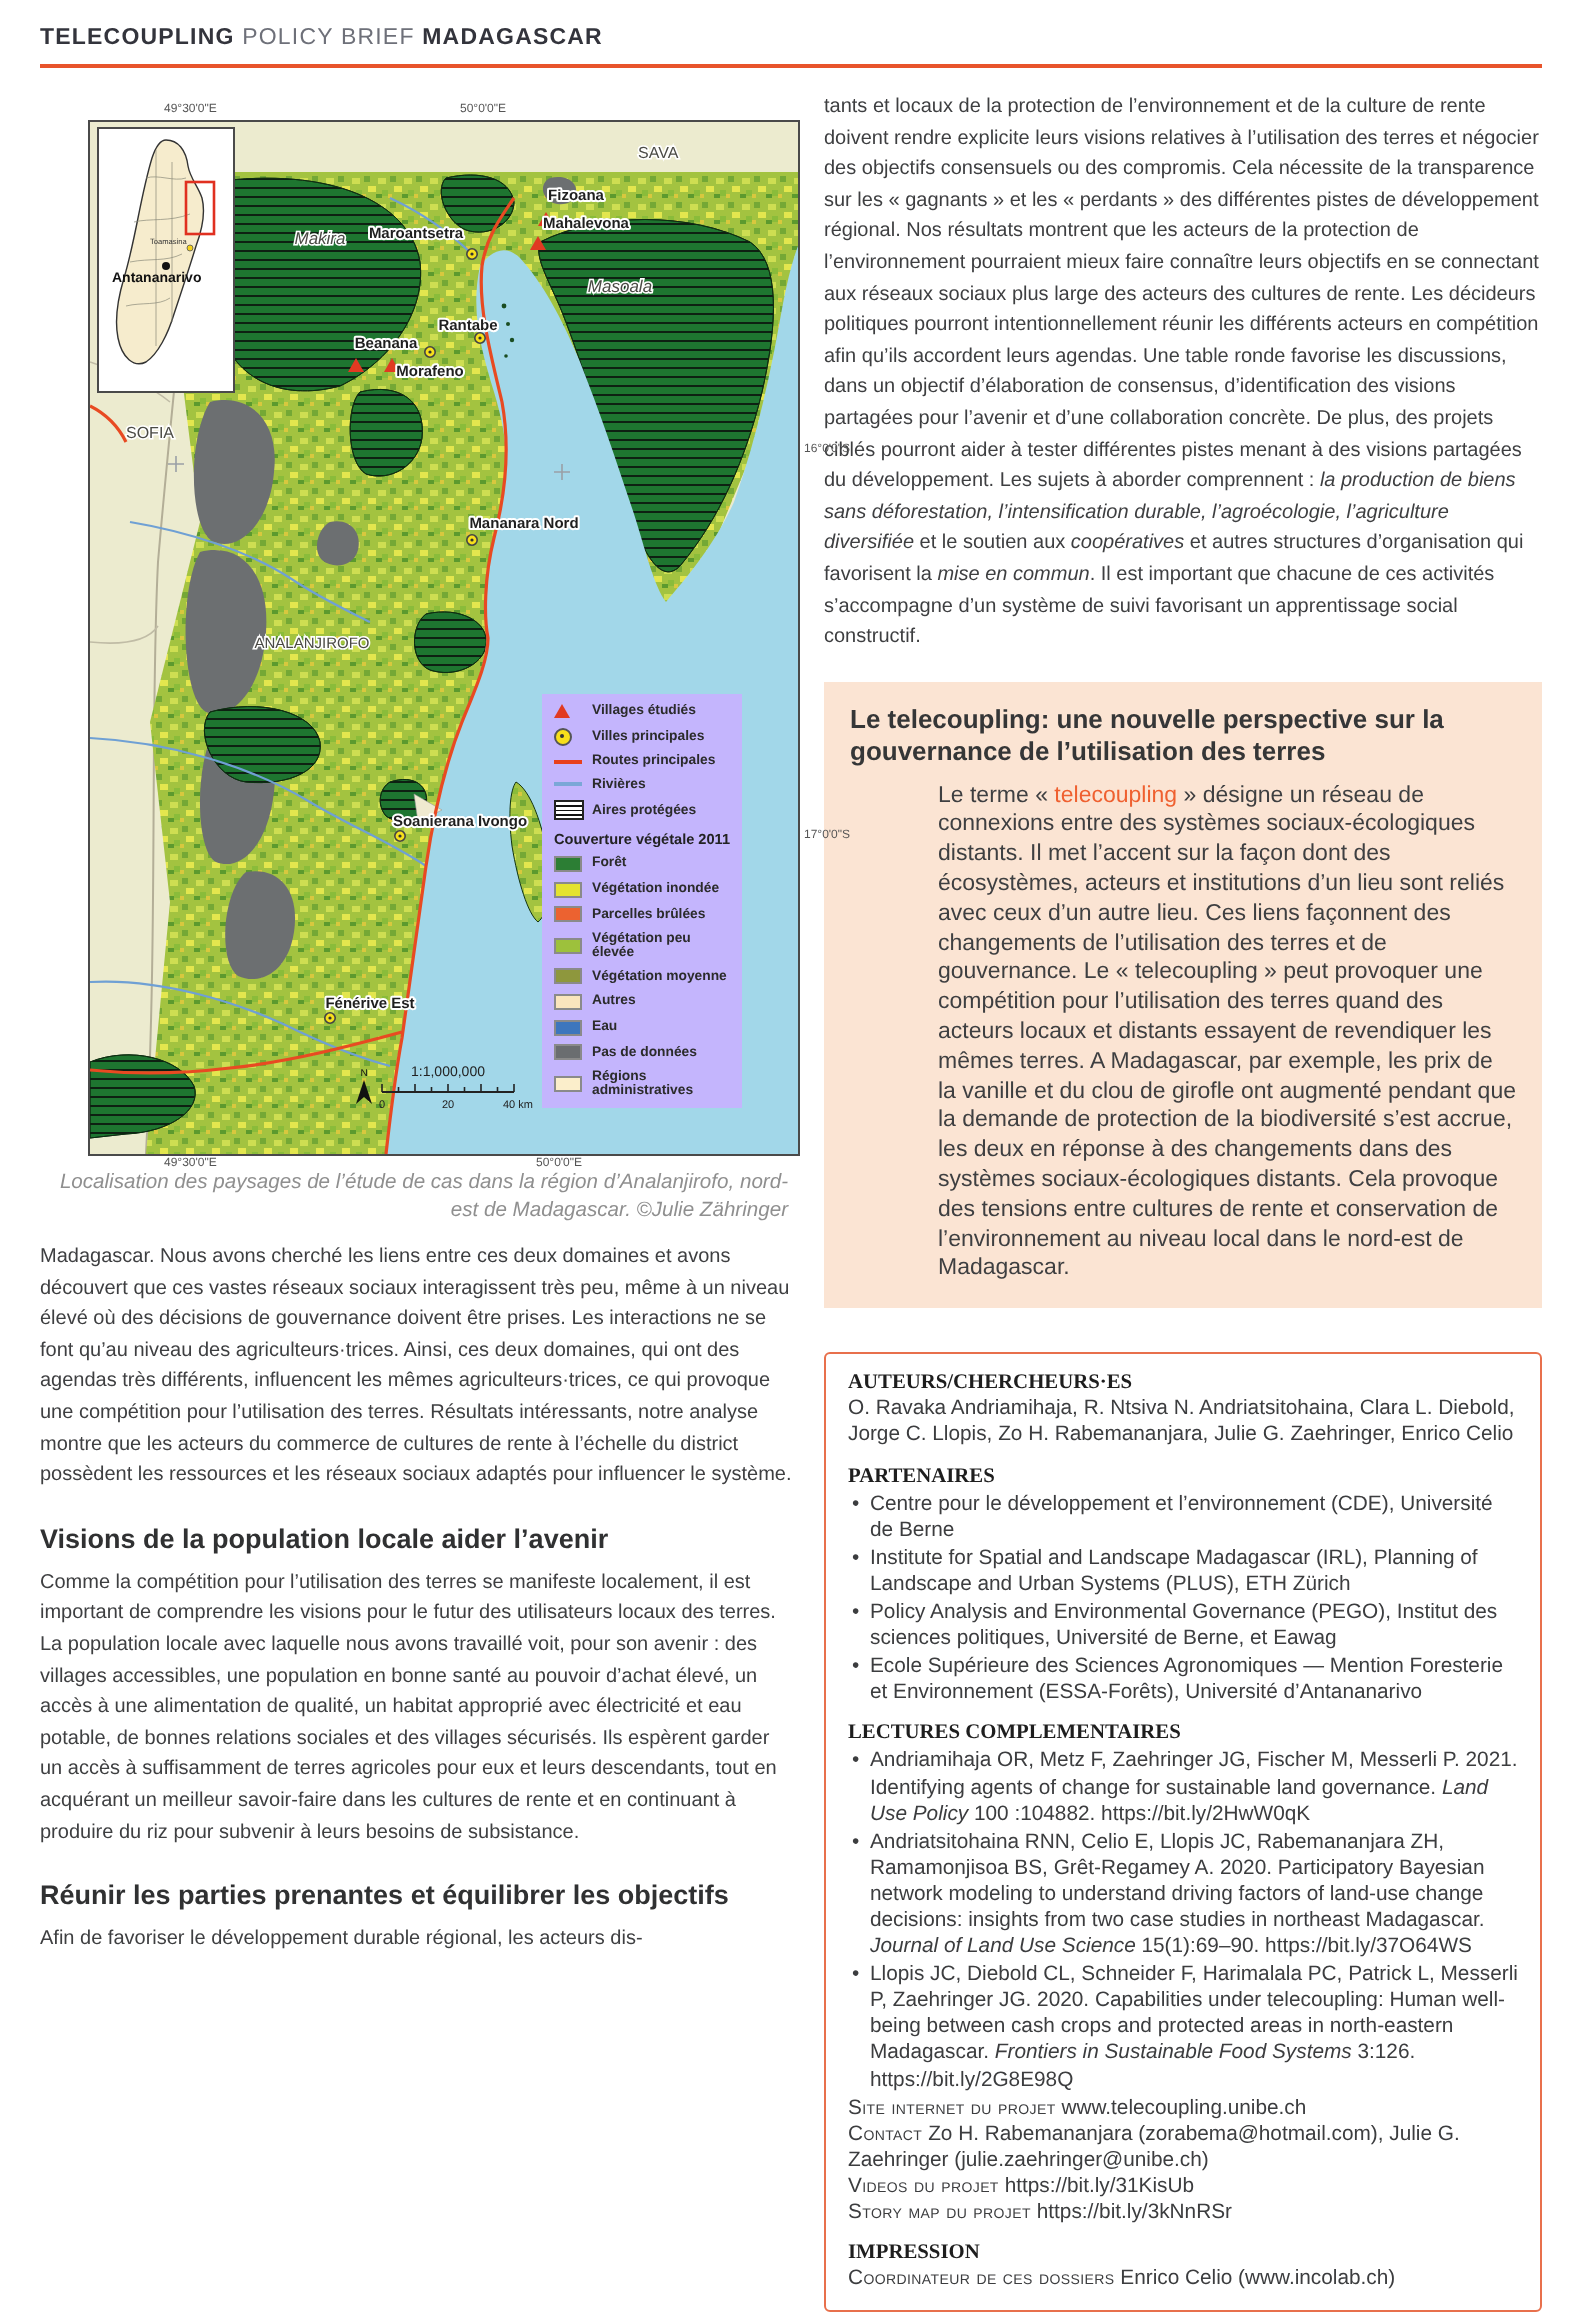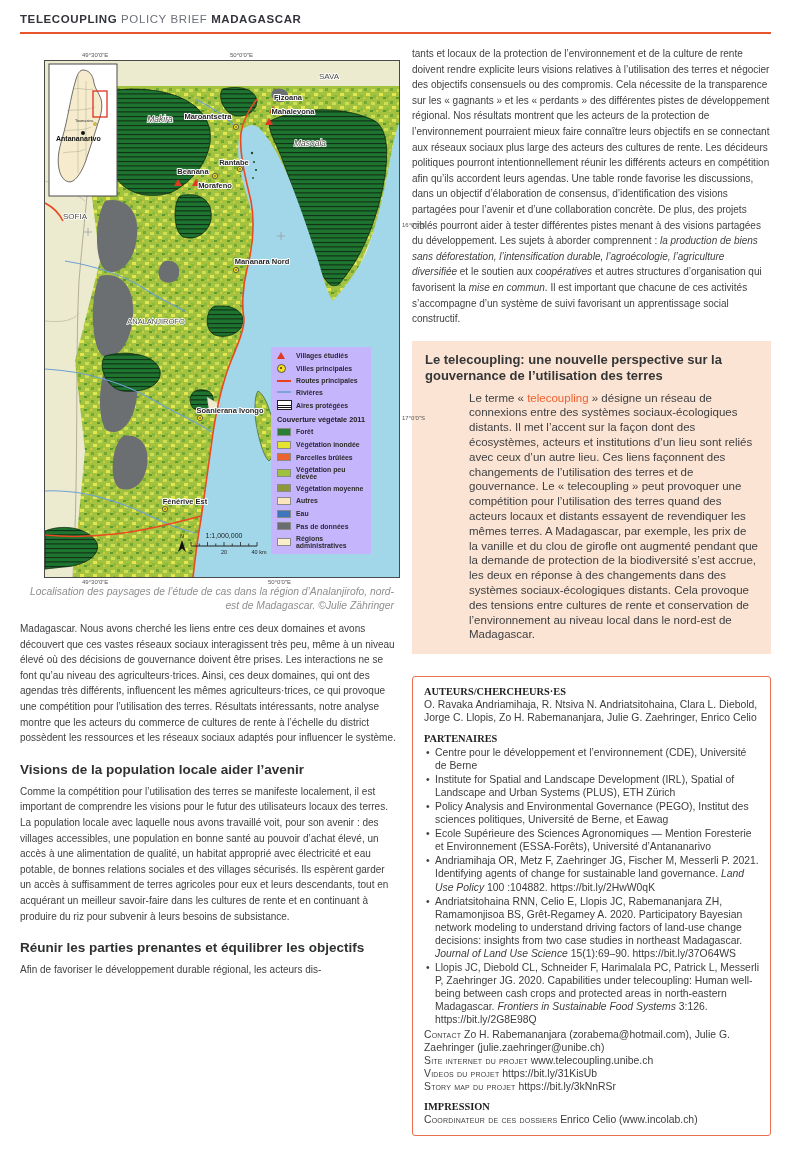--- a/index.html
+++ b/index.html
@@ -347,33 +347,34 @@
         <div class="txt"><span>Le terme « </span><span class="term-orange">telecoupling</span><span> » désigne un réseau de connexions entre des systèmes sociaux-écologiques distants. Il met l’accent sur la façon dont des écosystèmes, acteurs et institutions d’un lieu sont reliés avec ceux d’un autre lieu. Ces liens façonnent des changements de l’utilisation des terres et de gouvernance. Le « telecoupling » peut provoquer une compétition pour l’utilisation des terres quand des acteurs locaux et distants essayent de revendiquer les mêmes terres. A Madagascar, par exemple, les prix de la vanille et du clou de girofle ont augmenté pendant que la demande de protection de la biodiversité s’est accrue, les deux en réponse à des changements dans des systèmes sociaux-écologiques distants. Cela provoque des tensions entre cultures de rente et conservation de l’environnement au niveau local dans le nord-est de Madagascar.</span></div>
       </div>
 
       <div class="credits-box">
         <div class="lbl">AUTEURS/CHERCHEURS·ES</div>
         <div>O. Ravaka Andriamihaja, R. Ntsiva N. Andriatsitohaina, Clara L. Diebold, Jorge C. Llopis, Zo H. Rabemananjara, Julie G. Zaehringer, Enrico Celio</div>
 
         <div class="lbl">PARTENAIRES</div>
         <ul class="plain">
           <li>Centre pour le développement et l’environnement (CDE), Université de Berne</li>
-          <li>Institute for Spatial and Landscape Development (IRL), Spatial of Landscape and Urban Systems (PLUS), ETH Zürich</li>
+          <li>Institute for Spatial and Landscape Madagascar (IRL), Planning of Landscape and Urban Systems (PLUS), ETH Zürich</li>
           <li>Policy Analysis and Environmental Governance (PEGO), Institut des sciences politiques, Université de Berne, et Eawag</li>
           <li>Ecole Supérieure des Sciences Agronomiques — Mention Foresterie et Environnement (ESSA-Forêts), Université d’Antananarivo</li>
         </ul>
 
+        <div class="lbl">LECTURES COMPLEMENTAIRES</div>
         <ul class="plain">
           <li><span>Andriamihaja OR, Metz F, Zaehringer JG, Fischer M, Messerli P. 2021. Identifying agents of change for sustainable land governance. </span><em>Land Use Policy</em><span> 100 :104882. https://bit.ly/2HwW0qK</span></li>
           <li><span>Andriatsitohaina RNN, Celio E, Llopis JC, Rabemananjara ZH, Ramamonjisoa BS, Grêt-Regamey A. 2020. Participatory Bayesian network modeling to understand driving factors of land-use change decisions: insights from two case studies in northeast Madagascar. </span><em>Journal of Land Use Science</em><span> 15(1):69–90. https://bit.ly/37O64WS</span></li>
           <li><span>Llopis JC, Diebold CL, Schneider F, Harimalala PC, Patrick L, Messerli P, Zaehringer JG. 2020. Capabilities under telecoupling: Human well-being between cash crops and protected areas in north-eastern Madagascar. </span><em>Frontiers in Sustainable Food Systems</em><span> 3:126. https://bit.ly/2G8E98Q</span></li>
         </ul>
 
+        <div><span class="sc">Site internet du projet</span> <span>www.telecoupling.unibe.ch</span></div>
         <div><span class="sc">Contact</span> <span>Zo H. Rabemananjara (zorabema@hotmail.com), Julie G. Zaehringer (julie.zaehringer@unibe.ch)</span></div>
-        <div><span class="sc">Site internet du projet</span> <span>www.telecoupling.unibe.ch</span></div>
         <div><span class="sc">Videos du projet</span> <span>https://bit.ly/31KisUb</span></div>
         <div><span class="sc">Story map du projet</span> <span>https://bit.ly/3kNnRSr</span></div>
 
         <div class="lbl">IMPRESSION</div>
         <div><span class="sc">Coordinateur de ces dossiers</span><span> Enrico Celio (www.incolab.ch)</span></div>
 
       </div>
     </div>
   </div>
 

